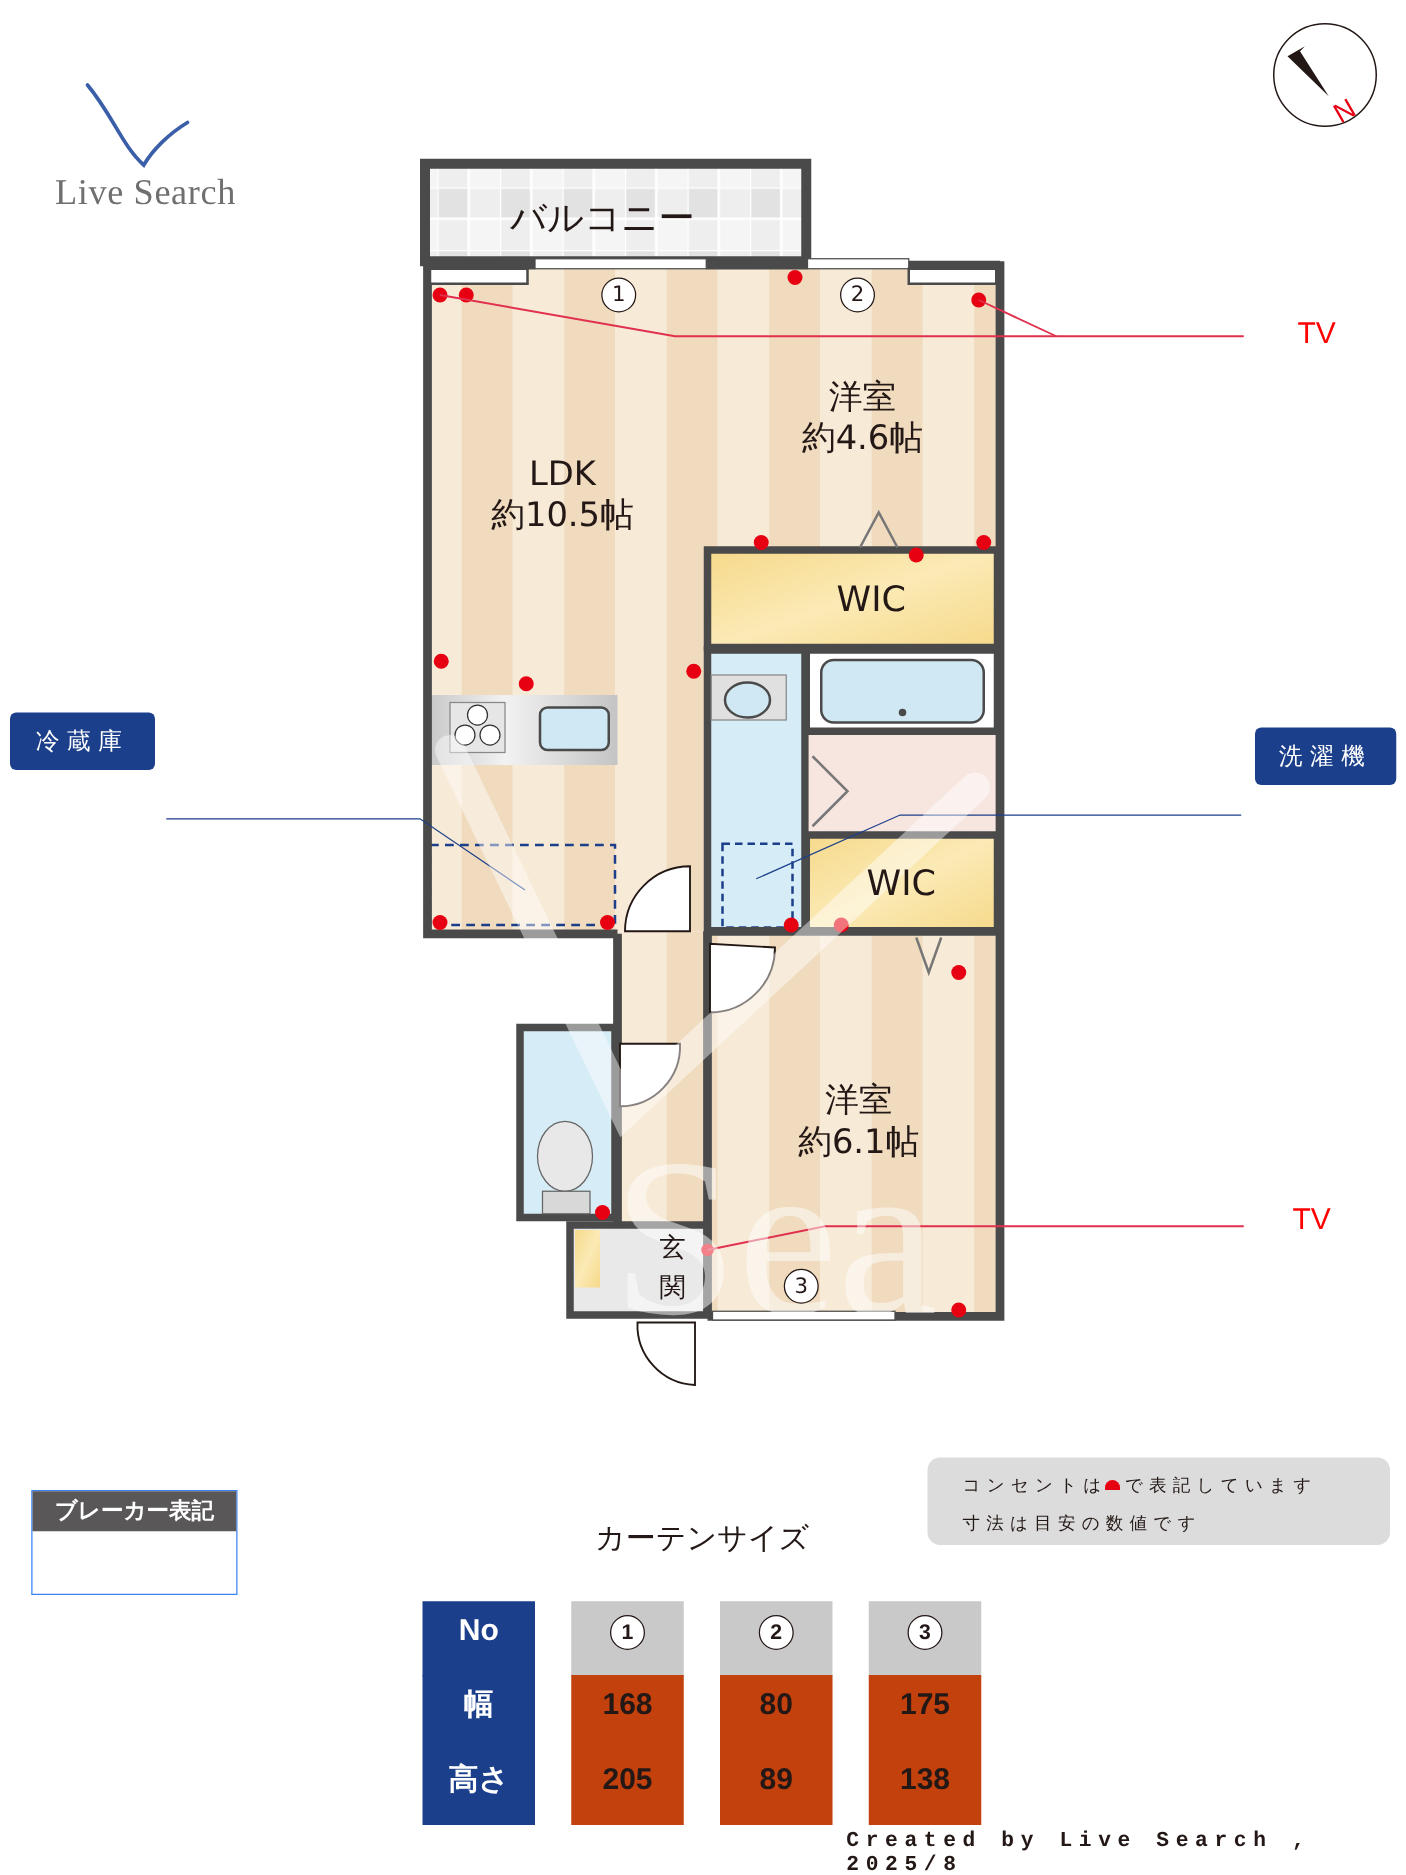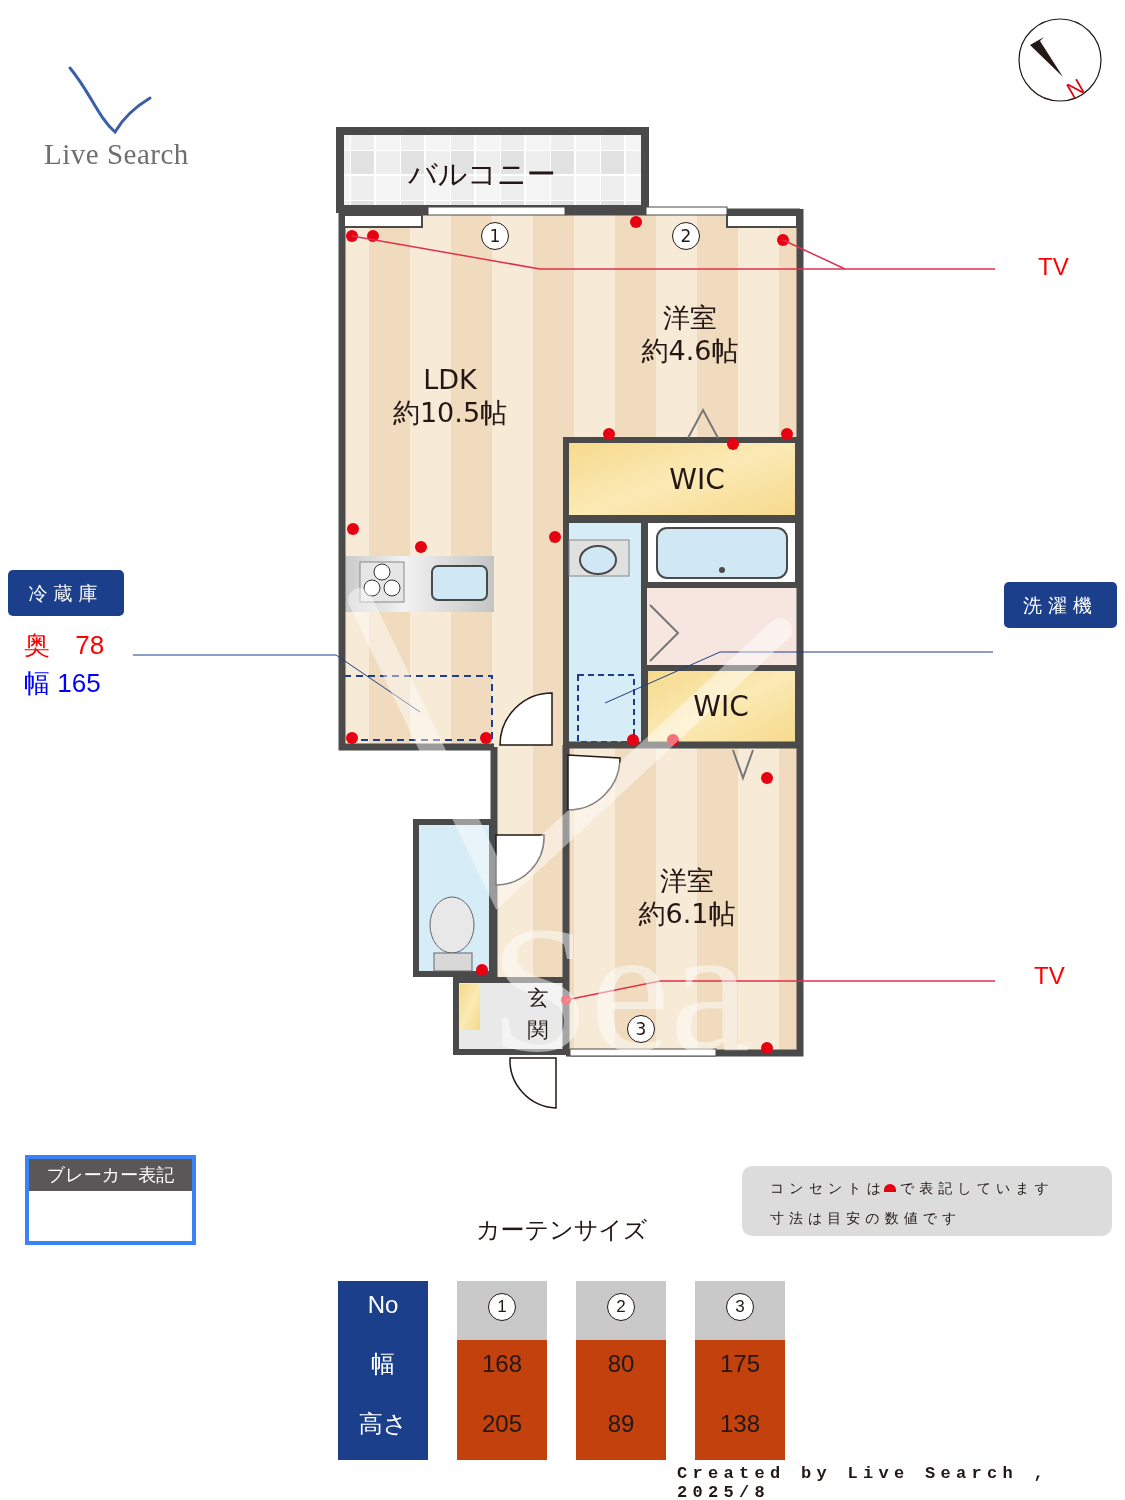--- a/index.html
+++ b/index.html
@@ -14,29 +14,29 @@
   .room-label{font-size:27px;line-height:33px;text-align:center;color:#231815;}
   .wic-label{font-size:28px;color:#231815;text-align:center;}
   .circ-num{width:26px;height:26px;border:1.5px solid #231815;border-radius:50%;background:#fff;font-size:17px;text-align:center;line-height:26px;}
   .tv{font-size:24px;color:#ff0000;font-family:"Liberation Sans",sans-serif;}
   
   .appl-title{background:#1b3f8b;color:#fff;border-radius:5px;font-size:19px;letter-spacing:6px;text-align:center;height:46px;line-height:46px;}
   .dim{font-size:26px;font-family:"Liberation Sans",sans-serif;line-height:38px;}
   .dim .r{color:#ff0000;}
   .dim .b{color:#0000ff;}
   
-  .breaker{left:25px;top:1155px;width:163px;height:82px;border:4px solid #3b82f6;}
+  .breaker{left:25px;top:1192px;width:163px;height:82px;border:1px solid #3b82f6;font-weight:bold;}
   .breaker-head{background:#595757;color:#fff;font-size:18px;height:32px;line-height:32px;text-align:center;}
   .breaker-val{color:#ff0000;font-size:32px;text-align:center;line-height:50px;font-family:"Liberation Sans",sans-serif;}
   
   .note{left:742px;top:1166px;width:370px;height:70px;background:#dcdcdc;border-radius:10px;font-size:14px;letter-spacing:5px;color:#231815;}
   .note div{position:absolute;left:28px;}
   
   .ct-title{left:476px;top:1214px;font-size:24px;color:#231815;}
-  .cell{position:absolute;height:60px;line-height:48px;text-align:center;font-size:24px;font-family:"Liberation Sans",sans-serif;}
+  .cell{position:absolute;height:60px;line-height:48px;text-align:center;font-size:24px;font-family:"Liberation Sans",sans-serif;font-weight:bold;}
   .cell.h{background:#1b3f8b;color:#fff;width:90px;}
   .cell.g{background:#c9c9c9;width:90px;}
   .cell.l{background:#c2410c;width:90px;}
   .footer{left:677px;top:1464px;font-family:"Liberation Mono","DejaVu Sans Mono",monospace;font-size:17px;font-weight:bold;letter-spacing:5.3px;color:#231815;}
 </style>
 </head>
 <body>
 
 <svg class="abs" style="left:60px;top:62px" width="100" height="80" viewBox="0 0 100 80">
   <path d="M10 6 C 30 30, 38 55, 55 70 C 62 58, 75 45, 90 36" fill="none" stroke="#3a5ea8" stroke-width="3" stroke-linecap="round"></path>
@@ -199,24 +199,20 @@
 
 <div class="abs circ-num" style="left:481px;top:222px;">1</div>
 <div class="abs circ-num" style="left:672px;top:222px;">2</div>
 <div class="abs circ-num" style="left:627px;top:1015px;">3</div>
 
 <div class="abs tv" style="left:1038px;top:253px;">TV</div>
 <div class="abs tv" style="left:1034px;top:962px;">TV</div>
 
 <div class="abs" style="left:8px;top:570px;width:116px;">
   <div class="appl-title">冷蔵庫</div>
-  <div class="dim" style="margin-top:10px;padding-left:16px;">
-    <div><span class="r">奥</span> <span class="r" style="margin-left:18px">78</span></div>
-    <div><span class="b">幅</span> <span class="b">165</span></div>
-  </div>
 </div>
 
 <div class="abs" style="left:1004px;top:582px;width:113px;">
   <div class="appl-title">洗濯機</div>
 </div>
 
 <div class="abs breaker">
   <div class="breaker-head">ブレーカー表記</div>
 </div>
 

